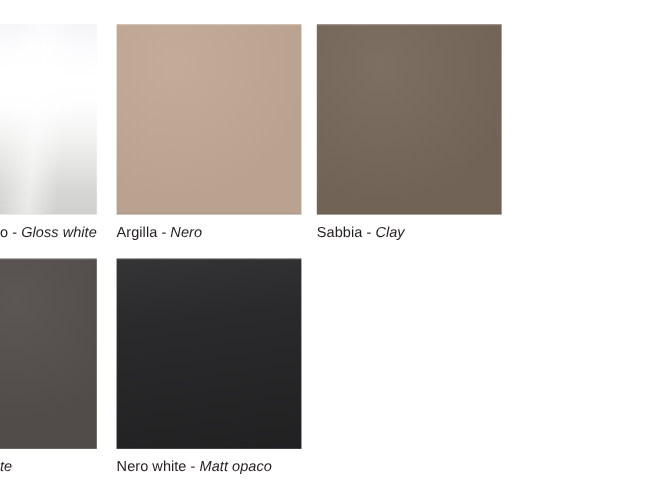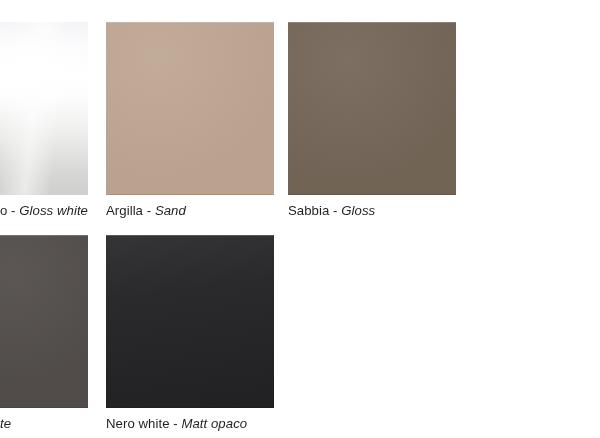--- a/index.html
+++ b/index.html
@@ -140,31 +140,31 @@
       <span class="sep">o</span><span class="sep"> - </span><span class="it">Gloss white</span>
     </div>
   </div>
 
   <div class="swatch-cell row-1 col-1">
     <div class="swatch finish-sand" style="background-color: rgb(191, 167, 148);">
       <div class="edge-top"></div>
       <div class="edge-bottom"></div>
     </div>
     <div class="swatch-label">
-      <span class="sep">Argilla</span><span class="sep"> - </span><span class="it">Sand</span>
+      <span class="sep">Argilla</span><span class="sep"> - </span><span class="it">Nero</span>
     </div>
   </div>
 
   <div class="swatch-cell row-1 col-2">
     <div class="swatch finish-clay" style="background-color: rgb(119, 105, 90);">
       <div class="edge-top"></div>
       <div class="edge-bottom"></div>
     </div>
     <div class="swatch-label">
-      <span class="sep">Sabbia</span><span class="sep"> - </span><span class="it">Gloss</span>
+      <span class="sep">Sabbia</span><span class="sep"> - </span><span class="it">Clay</span>
     </div>
   </div>
 
   <div class="swatch-cell row-2 col-0">
     <div class="swatch finish-slate" style="background-color: rgb(85, 80, 77);">
       <div class="edge-top"></div>
       <div class="edge-bottom"></div>
     </div>
     <div class="swatch-label">
       <span class="sep"></span><span class="sep"></span><span class="it">te</span>

